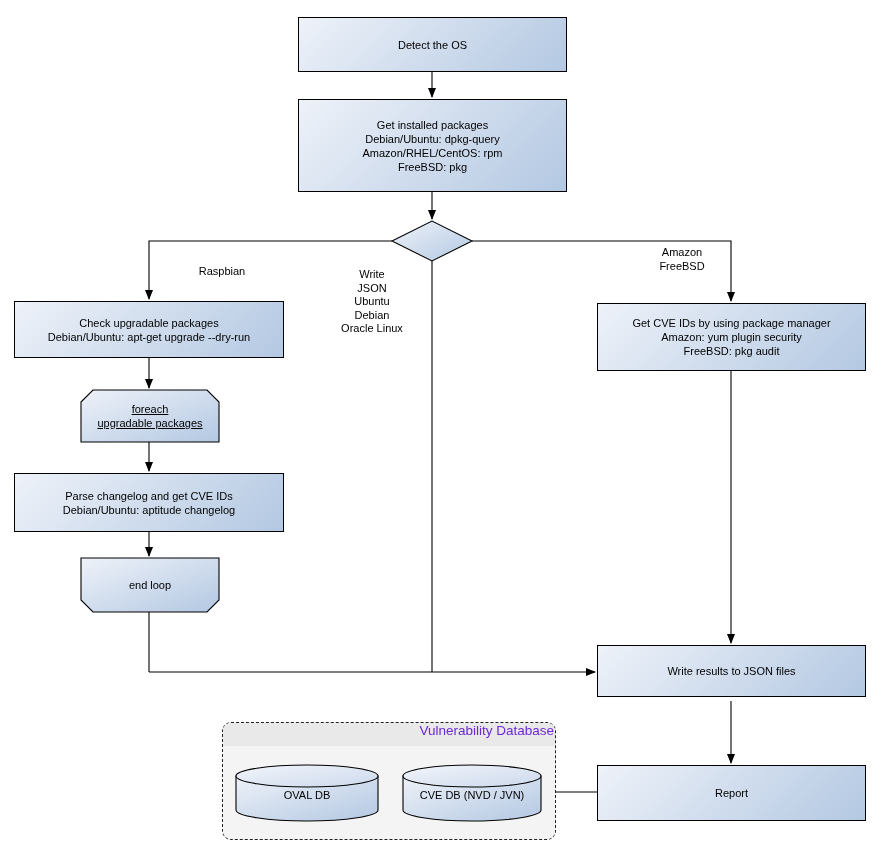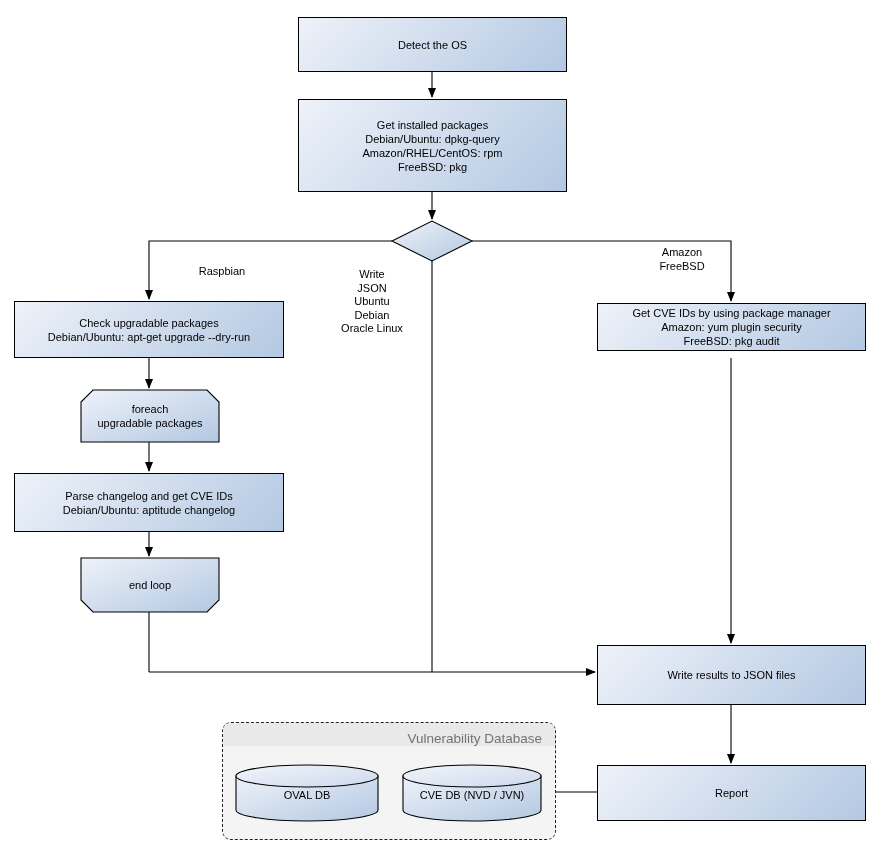--- a/index.html
+++ b/index.html
@@ -68,25 +68,25 @@
     z-index: 1;
   }
   .vc-band {
     position: absolute;
     left: 0; top: 0; right: 0;
     height: 23px;
     background: #e9e9e9;
     border-radius: 8px 8px 0 0;
     display: flex;
     justify-content: flex-end;
-    align-items: flex-end;
-    padding-right: 13px;
+    align-items: flex-start;
+    padding-right: 1px;
     box-sizing: border-box;
     font-size: 13.5px;
-    color: #737373;
+    color: #6d28d9;
   }
   .edge { stroke: #000; stroke-width: 1.1; fill: none; }
   .shape { stroke: #000; stroke-width: 1.1; }
 </style>
 </head>
 <body>
 
 <div id="canvas">
 
   <div class="vuln-container">
@@ -151,35 +151,35 @@
     <div>Debian/Ubuntu: dpkg-query</div>
     <div>Amazon/RHEL/CentOS: rpm</div>
     <div>FreeBSD: pkg</div>
   </div>
 
   <div class="node" style="left:14px; top:473px; width:270px; height:59px;justify-content:center;">
     <div>Parse changelog and get  CVE IDs</div>
     <div>Debian/Ubuntu: aptitude changelog</div>
   </div>
 
-  <div class="node" style="left:597px; top:303px; width:269px; height:48px;text-align:right;">
+  <div class="node" style="left:597px; top:303px; width:269px; height:68px;text-align:right;">
     <div>Get CVE IDs by using package manager</div>
     <div>Amazon: yum plugin security</div>
     <div>FreeBSD: pkg audit</div>
   </div>
 
-  <div class="node" style="left:597px; top:645px; width:269px; height:60px;">
+  <div class="node" style="left:597px; top:645px; width:269px; height:52px;">
     <div>Write results to JSON files</div>
   </div>
 
   <div class="node" style="left:597px; top:765px; width:269px; height:56px;">
     <div>Report</div>
   </div>
 
-  <div class="shape-label" style="left:81px; top:390px; width:138px; height:52px;">
+  <div class="shape-label" style="left:81px; top:390px; width:138px; height:52px;text-decoration:underline;">
     <div>foreach</div>
     <div>upgradable  packages</div>
   </div>
 
   <div class="shape-label" style="left:81px; top:558px; width:138px; height:54px;">
     <div>end loop</div>
   </div>
 
   <div class="shape-label" style="left:236px; top:782px; width:142px; height:26px;">
     <div>OVAL DB</div>

